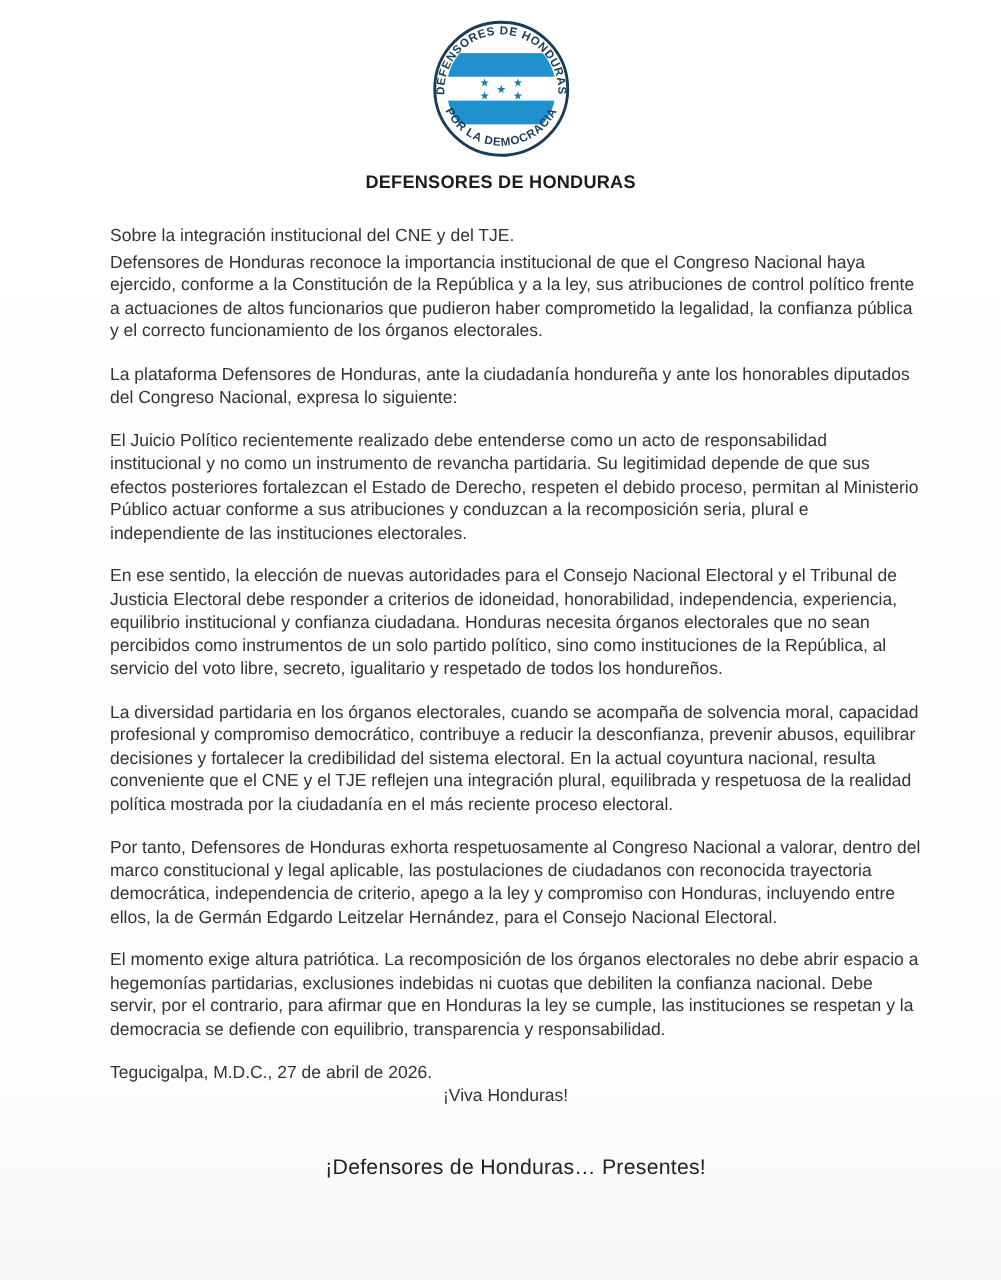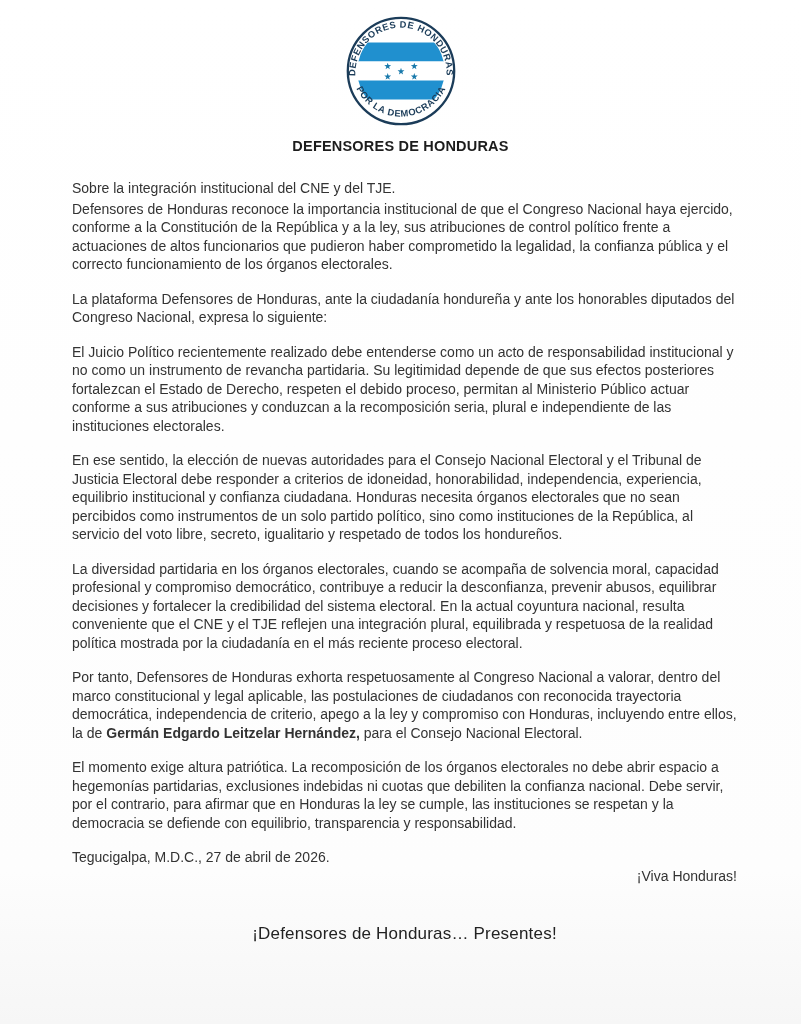--- a/index.html
+++ b/index.html
@@ -31,27 +31,27 @@
     line-height: 21px;
     color: #1c1c1c;
     letter-spacing: 0.2px;
   }
   .doc-body {
     padding: 22px 64px 0 72px;
     font-size: 14px;
     line-height: 18.5px;
   }
   .doc-body p {
-    margin: 0 0 16px 0;
+    margin: 0 0 16px 16px;
   }
   p.subject { margin-bottom: 2px; }
-  .bold { font-weight: bold; }
+  .bold { font-weight: normal; }
   .dateline { margin-bottom: 0 !important; }
   .viva {
-    text-align: right;
+    text-align: center;
     margin: 0 !important;
   }
   .closing {
     text-align: center;
     font-size: 17px;
     color: #222222;
     margin-top: 40px !important;
     letter-spacing: 0.2px;
   }
 </style>

